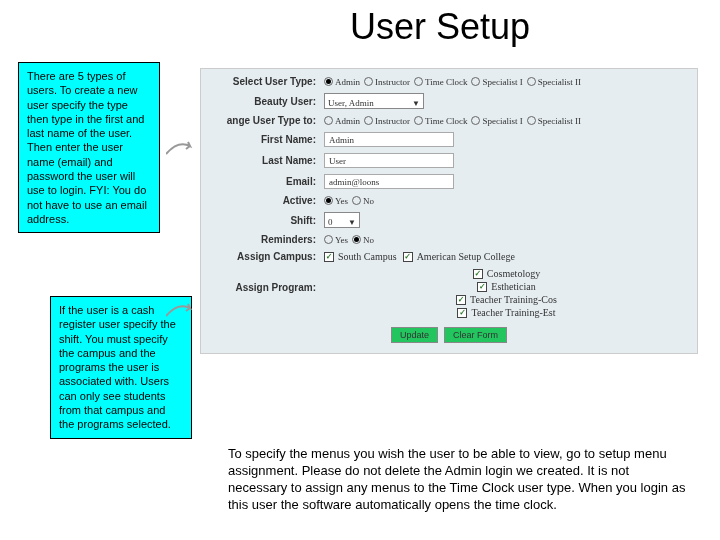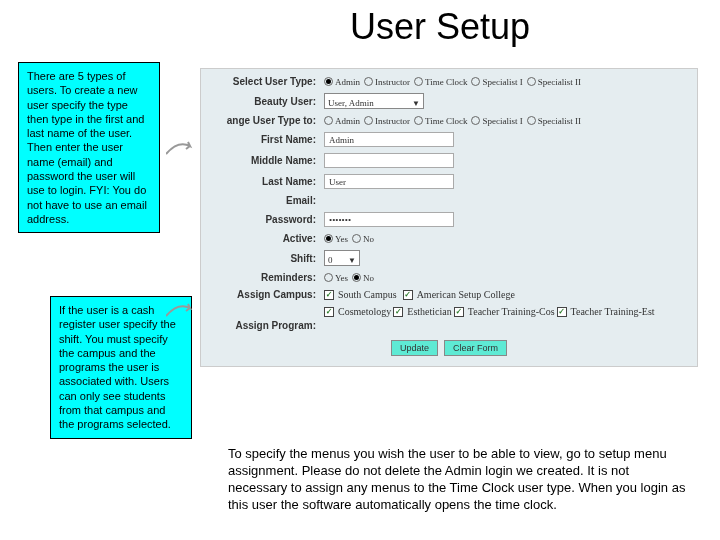--- a/index.html
+++ b/index.html
@@ -19,24 +19,24 @@
   .val { flex: 1; display: flex; align-items: center; gap: 6px; flex-wrap: wrap; font-family: Liberation Serif, serif; }
   .radio-group { display: flex; gap: 4px; flex-wrap: wrap; }
   .radio-item { display: flex; align-items: center; gap: 2px; font-size: 9px; }
   .rdot { width: 9px; height: 9px; border: 1px solid #666; border-radius: 50%; display: inline-block; position: relative; }
   .rdot.on::after { content: ""; position: absolute; width: 5px; height: 5px; background: #000; border-radius: 50%; top: 1px; left: 1px; }
   .cbox { width: 10px; height: 10px; border: 1px solid #444; display: inline-flex; align-items: center; justify-content: center; font-size: 8px; background: #fff; }
   .cbox.on::after { content: "✓"; color: #2a7a2a; font-weight: bold; }
   .txtfield { background: #fff; border: 1px solid #aaa; height: 15px; width: 130px; padding: 0 4px; font-size: 9px; display: flex; align-items: center; }
   .selectfield { background: #fff; border: 1px solid #888; height: 16px; padding: 0 3px; font-size: 9px; display: flex; align-items: flex-end; gap: 4px; }
   .selectfield .caret { margin-left: auto; font-size: 8px; }
-  .prog-col { display: flex; flex-direction: row; gap: 2px; }
+  .prog-col { display: flex; flex-direction: column; gap: 2px; }
   .prog-item { display: flex; align-items: center; gap: 4px; font-size: 10px; }
   .btns { display: flex; gap: 6px; justify-content: center; padding-top: 6px; }
-  .btn { background: #5eead4; border: 1px solid #888; padding: 2px 8px; font-size: 9px; }
+  .btn { background: #22c55e; border: 1px solid #888; padding: 2px 8px; font-size: 9px; }
   .footnote { position: absolute; top: 446px; left: 228px; width: 462px; font-size: 13px; line-height: 1.3; }
 </style>
 </head>
 <body>
 
 <div class="title">User Setup</div>
 
 <div class="callout callout1">There are 5 types of users. To create a new user specify the type then type in the first and last name of the user. Then enter the user name (email) and password the user will use to login. FYI: You do not have to use an email address.</div>
 <div class="callout callout2">If the user is a cash register user specify the shift. You must specify the campus and the programs the user is associated with. Users can only see students from that campus and the programs selected.</div>
 
@@ -115,38 +115,29 @@
     </div>
   </div>
 
   <div class="row">
     <div class="lbl">First Name:</div>
     <div class="val">
         <div class="txtfield">Admin</div>
       </div>
   </div>
   <div class="row">
-    <div class="lbl">Middle Name:</div>
-    <div class="val">
-        <div class="txtfield"></div>
-      </div>
-  </div>
-  <div class="row">
     <div class="lbl">Last Name:</div>
     <div class="val">
         <div class="txtfield">User</div>
       </div>
   </div>
   <div class="row">
     <div class="lbl">Email:</div>
-  </div>
-  <div class="row">
-    <div class="lbl">Password:</div>
-    <div class="val">
-        <div class="txtfield">•••••••</div>
+    <div class="val">
+        <div class="txtfield">admin@loons</div>
       </div>
   </div>
 
   <div class="row">
     <div class="lbl">Active:</div>
     <div class="val radio-group">
       <span class="radio-item">
           <span class="rdot on"></span>
           <span>Yes</span>
         </span>

